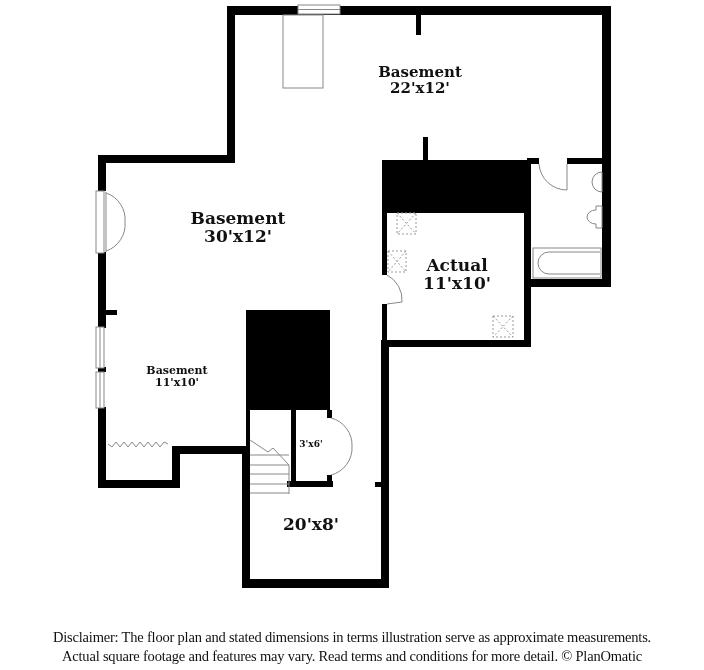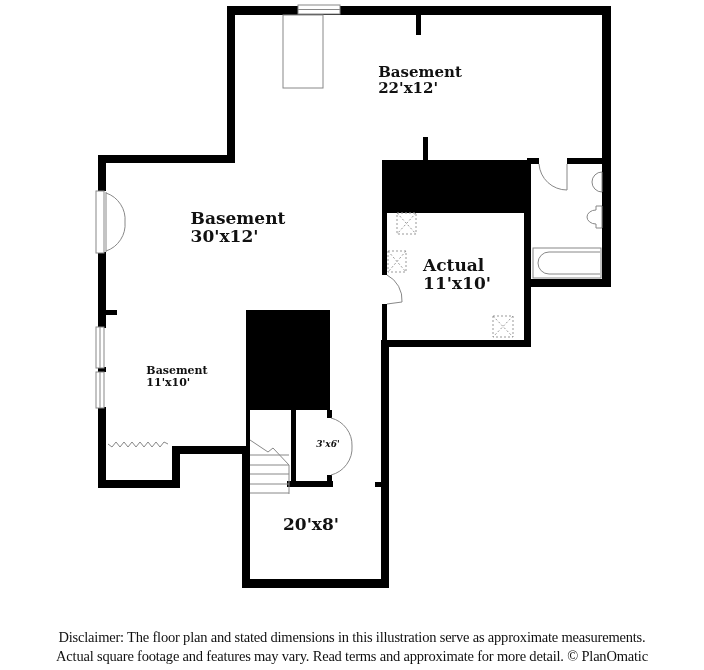--- a/index.html
+++ b/index.html
@@ -3,21 +3,21 @@
   <meta charset="utf-8">
   <style>
     html, body { margin: 0; padding: 0; background: #ffffff; }
     body { width: 704px; height: 670px; position: relative; overflow: hidden; }
     #plan { position: absolute; left: 0; top: 0; width: 704px; height: 620px; }
     .room-label {
       position: absolute;
       font-family: "DejaVu Serif", "Liberation Serif", serif;
       font-weight: bold;
       color: #111111;
-      text-align: left;
+      text-align: center;
       line-height: 1.05;
       white-space: nowrap;
       transform: translateX(-50%);
     }
     .room-label .name { display: block; }
     .room-label .dims { display: block; }
     .lbl-lg { font-size: 15px; }
     .lbl-xl { font-size: 17px; }
     .lbl-sm { font-size: 11px; }
     .lbl-xs { font-size: 9px; }
@@ -162,24 +162,24 @@
     <span class="dims">30'x12'</span>
   </div>
   <div class="room-label lbl-xl" style="left:457px; top:257px;">
     <span class="name">Actual</span>
     <span class="dims">11'x10'</span>
   </div>
   <div class="room-label lbl-sm" style="left:177px; top:365px;">
     <span class="name">Basement</span>
     <span class="dims">11'x10'</span>
   </div>
-  <div class="room-label lbl-xs" style="left:328px; top:440px;font-style:italic;">
+  <div class="room-label lbl-xs" style="left:311px; top:440px;">
     <span class="dims">3'x6'</span>
   </div>
   <div class="room-label lbl-xl" style="left:311px; top:516px;">
     <span class="dims">20'x8'</span>
   </div>
 </div>
 
 <div id="disclaimer">
-  <span>Disclaimer: The floor plan and stated dimensions in this illustration serve as approximate measurements.</span>
-  <span>Actual square footage and features may vary. Read terms and approximate for more detail. © PlanOmatic</span>
+  <span>Disclaimer: The floor plan and stated dimensions in terms illustration serve as approximate measurements.</span>
+  <span>Actual square footage and features may vary. Read terms and conditions for more detail. © PlanOmatic</span>
 </div>
 
 </body></html>

